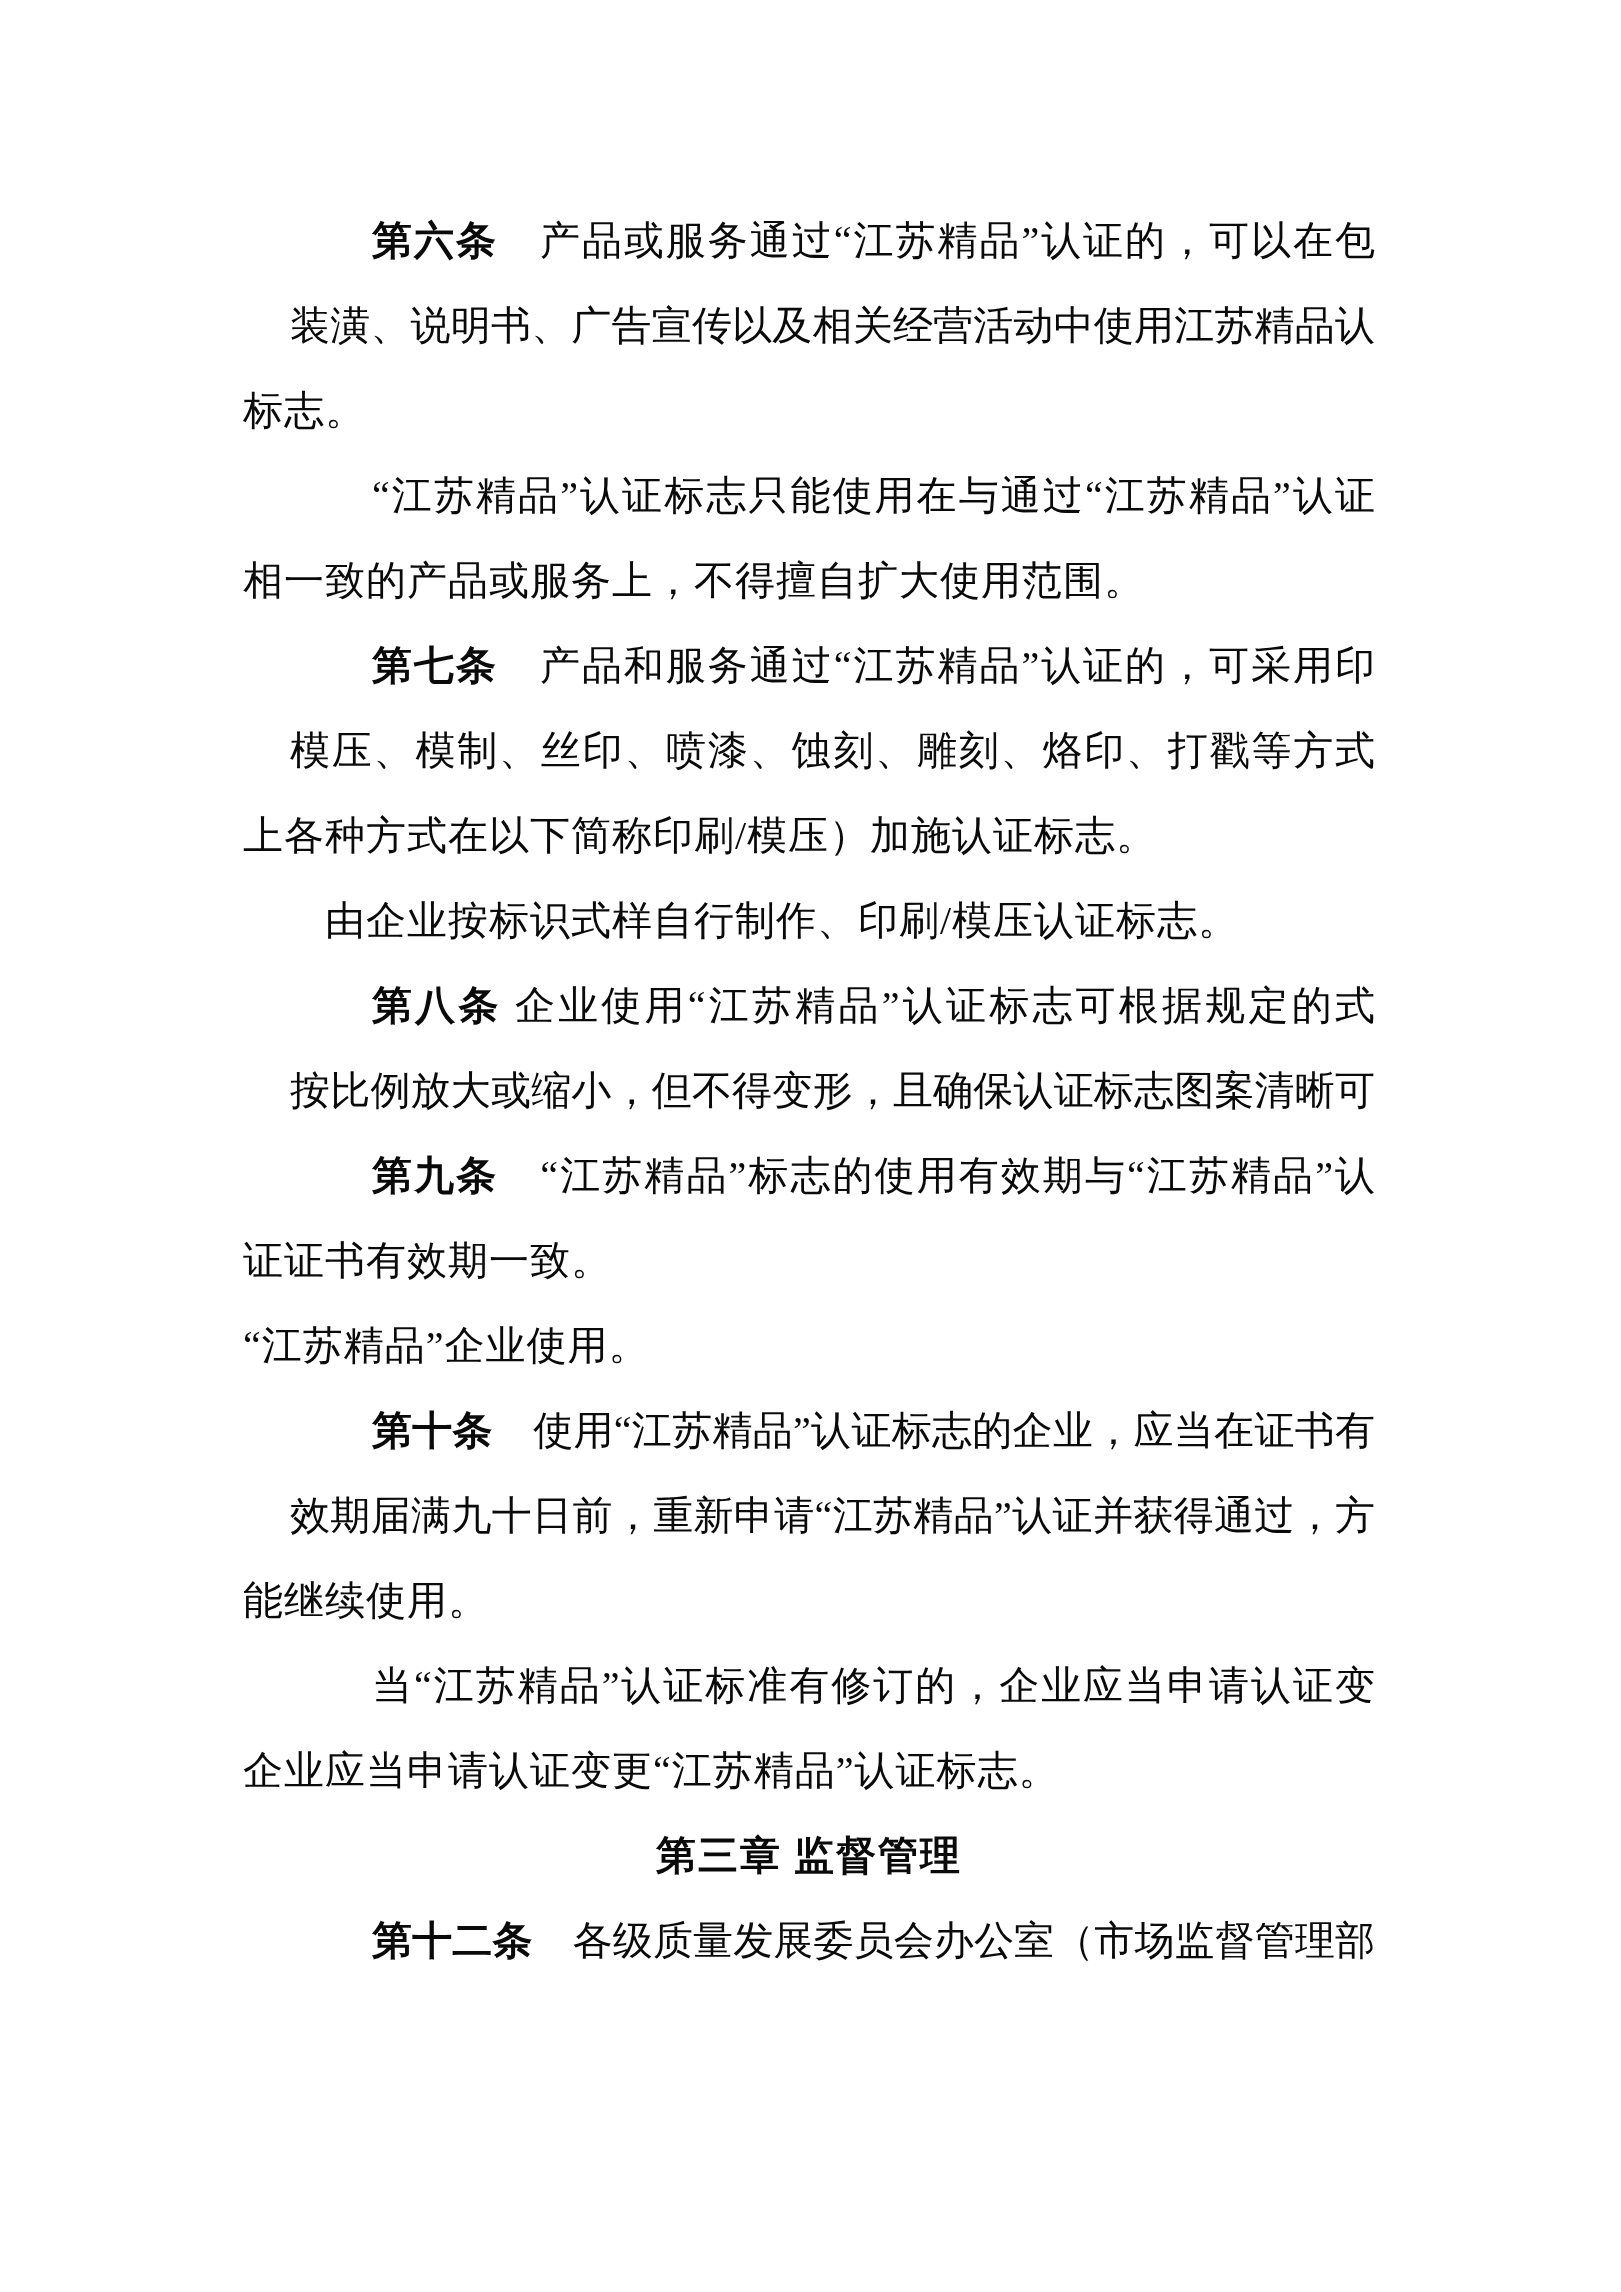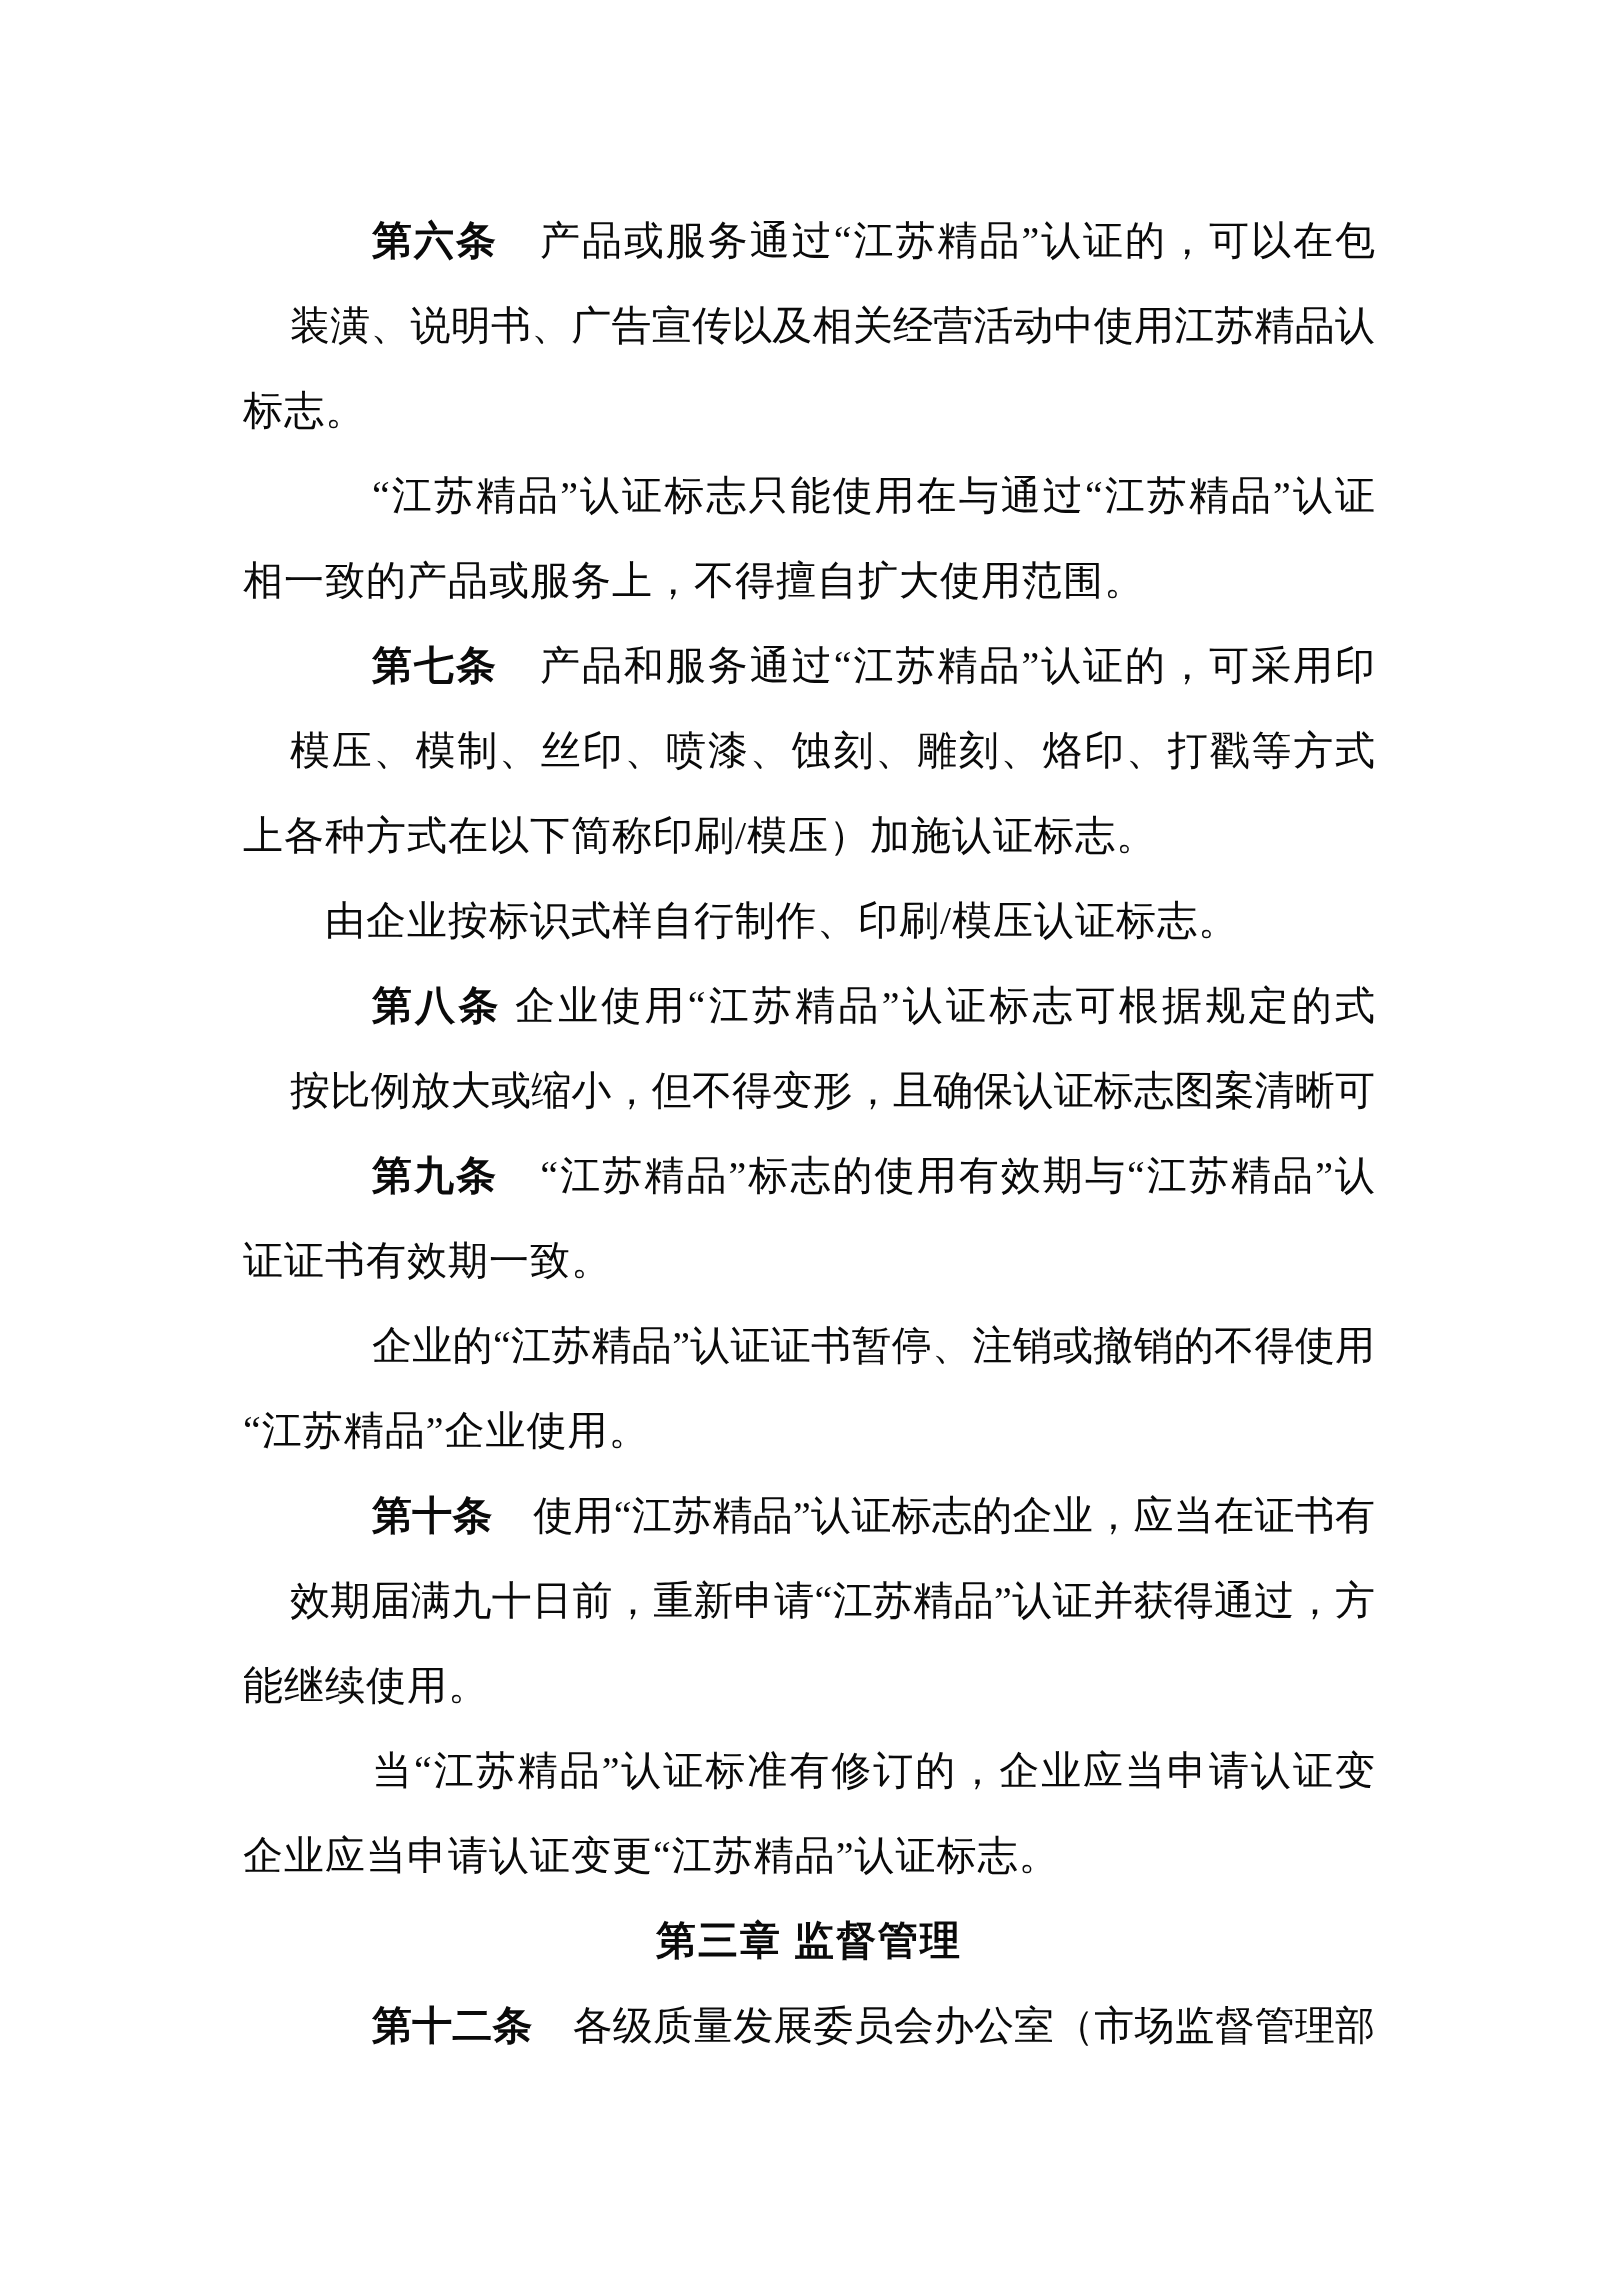--- a/index.html
+++ b/index.html
@@ -58,21 +58,20 @@
     <div class="line indent justify"><span>“江苏精品”认证标志只能使用在与通过“江苏精品”认证</span></div>
     <div class="line"><span>相一致的产品或服务上，不得擅自扩大使用范围。</span></div>
     <div class="line indent justify"><span class="b">第七条</span><span>　产品和服务通过“江苏精品”认证的，可采用印刷、</span></div>
     <div class="line justify"><span>模压、模制、丝印、喷漆、蚀刻、雕刻、烙印、打戳等方式（以</span></div>
     <div class="line"><span>上各种方式在以下简称印刷/模压）加施认证标志。</span></div>
     <div class="line indent"><span>由企业按标识式样自行制作、印刷/模压认证标志。</span></div>
     <div class="line indent justify"><span class="b">第八条</span><span> 企业使用“江苏精品”认证标志可根据规定的式样，</span></div>
     <div class="line justify"><span>按比例放大或缩小，但不得变形，且确保认证标志图案清晰可识。</span></div>
     <div class="line indent justify"><span class="b">第九条</span><span>　“江苏精品”标志的使用有效期与“江苏精品”认</span></div>
     <div class="line"><span>证证书有效期一致。</span></div>
-    <div class="line indent justify"><span>企业的“江苏精品”认证证书暂停、注销或撤销的不得使用</span></div>
     <div class="line"><span>“江苏精品”企业使用。</span></div>
     <div class="line indent justify"><span class="b">第十条</span><span>　使用“江苏精品”认证标志的企业，应当在证书有</span></div>
     <div class="line justify"><span>效期届满九十日前，重新申请“江苏精品”认证并获得通过，方</span></div>
     <div class="line"><span>能继续使用。</span></div>
     <div class="line indent justify"><span>当“江苏精品”认证标准有修订的，企业应当申请认证变更，</span></div>
     <div class="line"><span>企业应当申请认证变更“江苏精品”认证标志。</span></div>
     <div class="line center heading"><span>第三章 监督管理</span></div>
     <div class="line indent justify"><span class="b">第十二条</span><span>　各级质量发展委员会办公室（市场监督管理部</span></div>
   </div>
 

